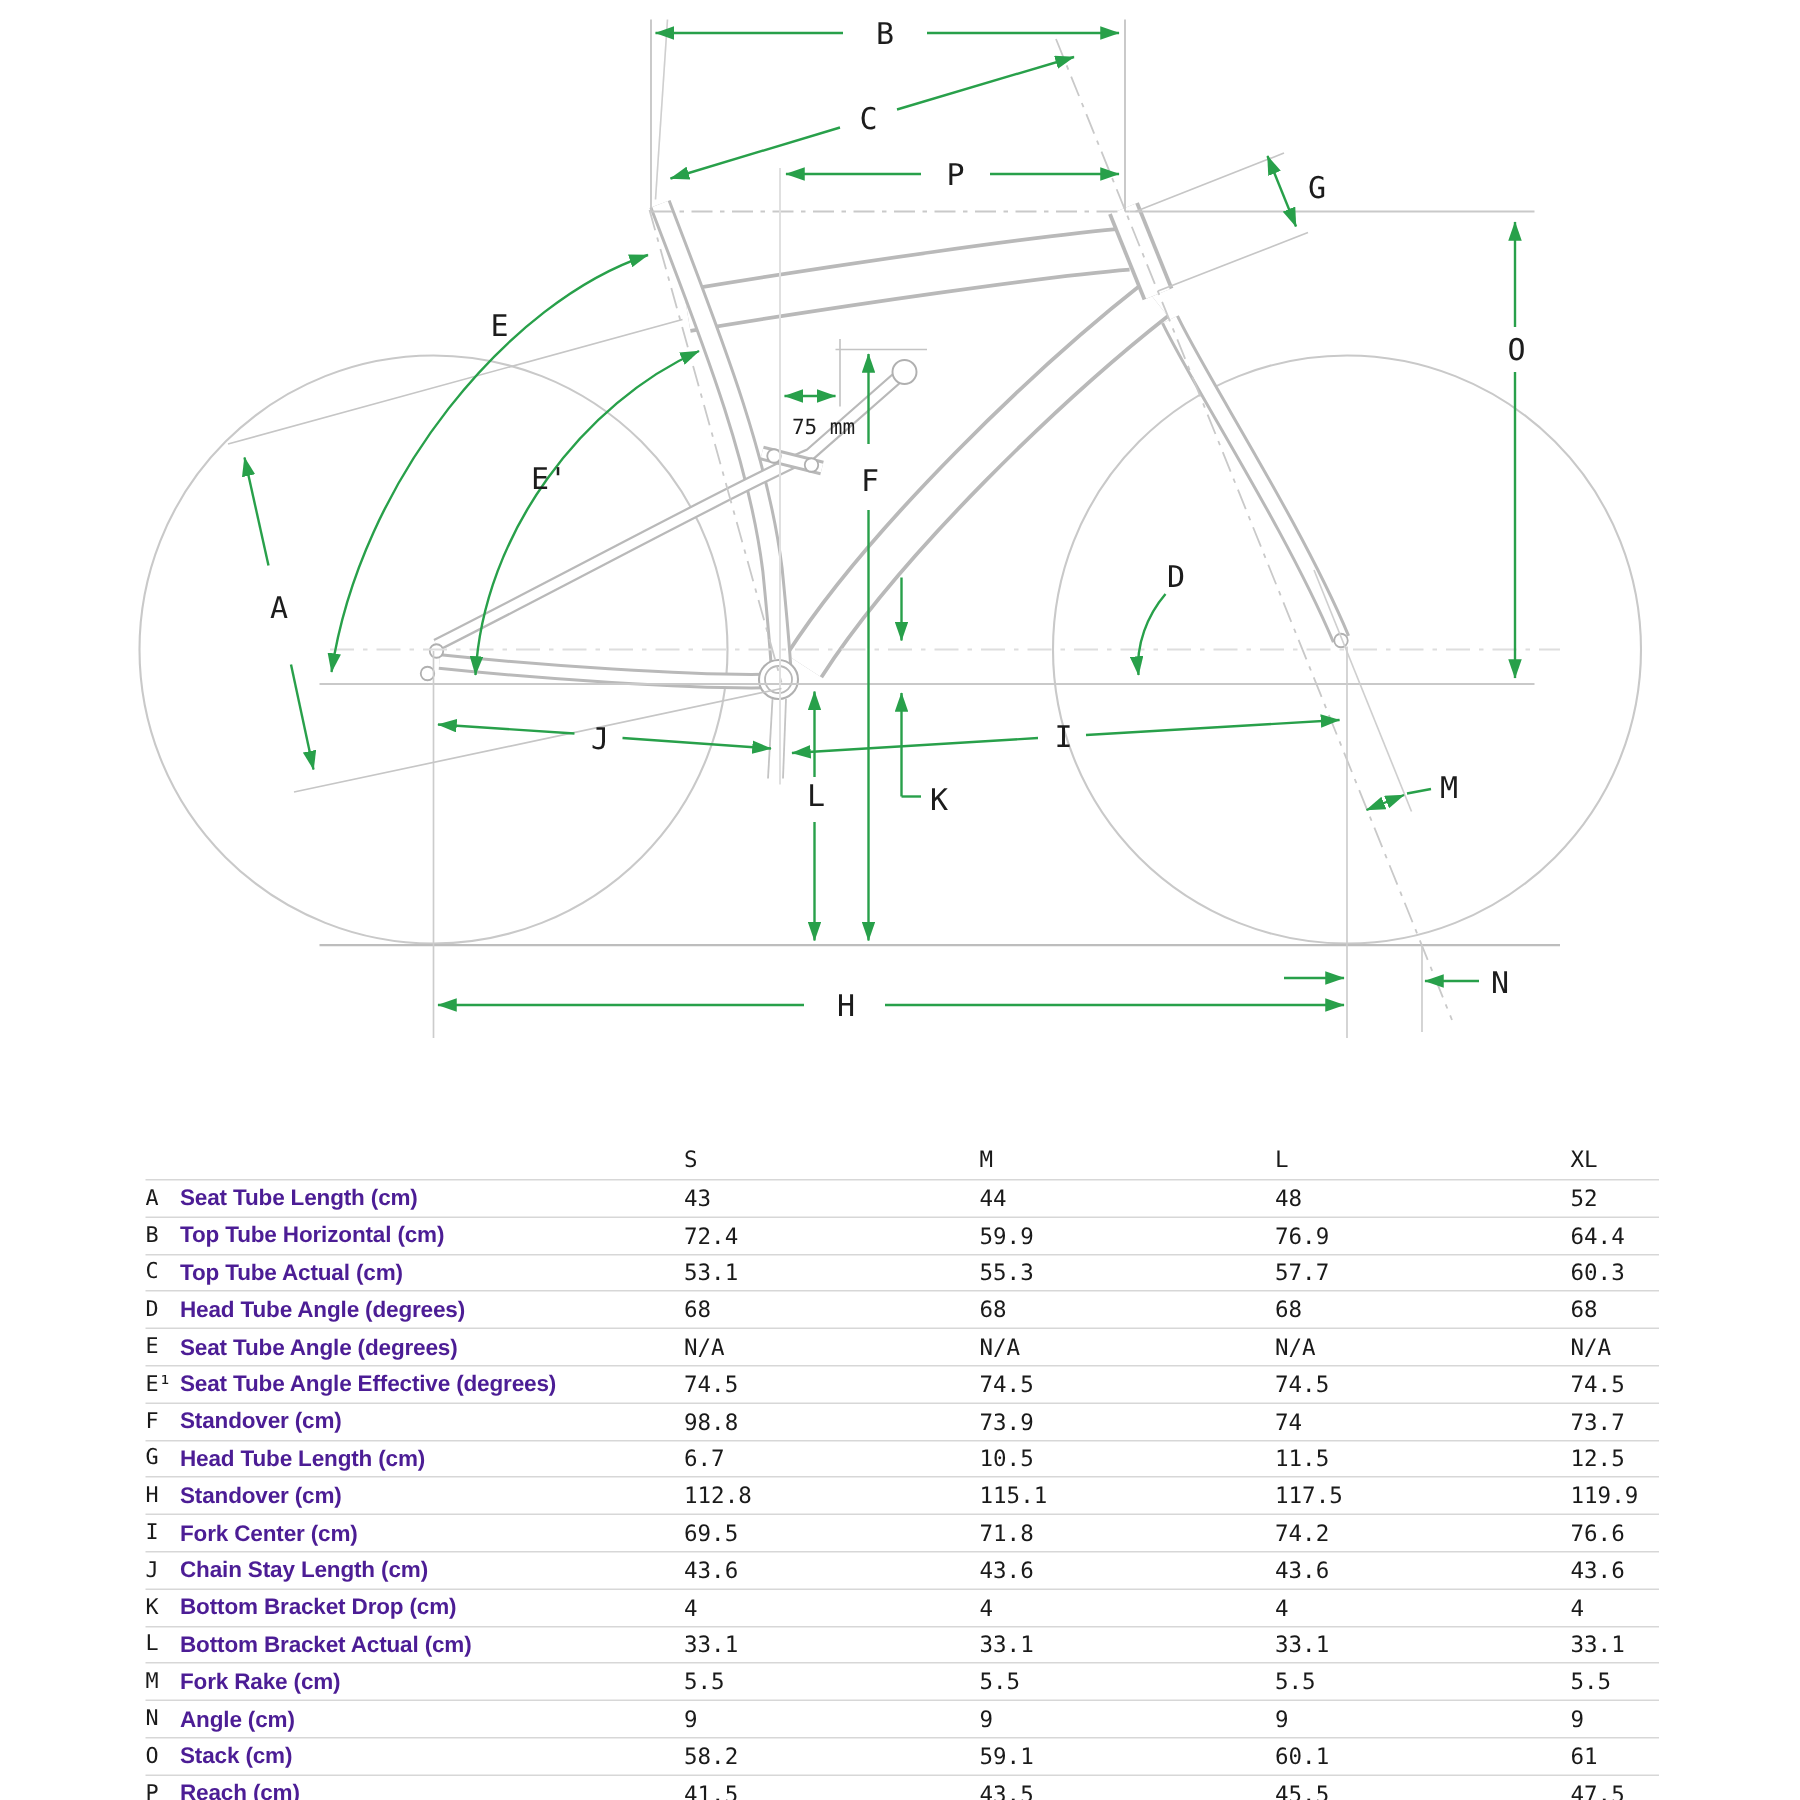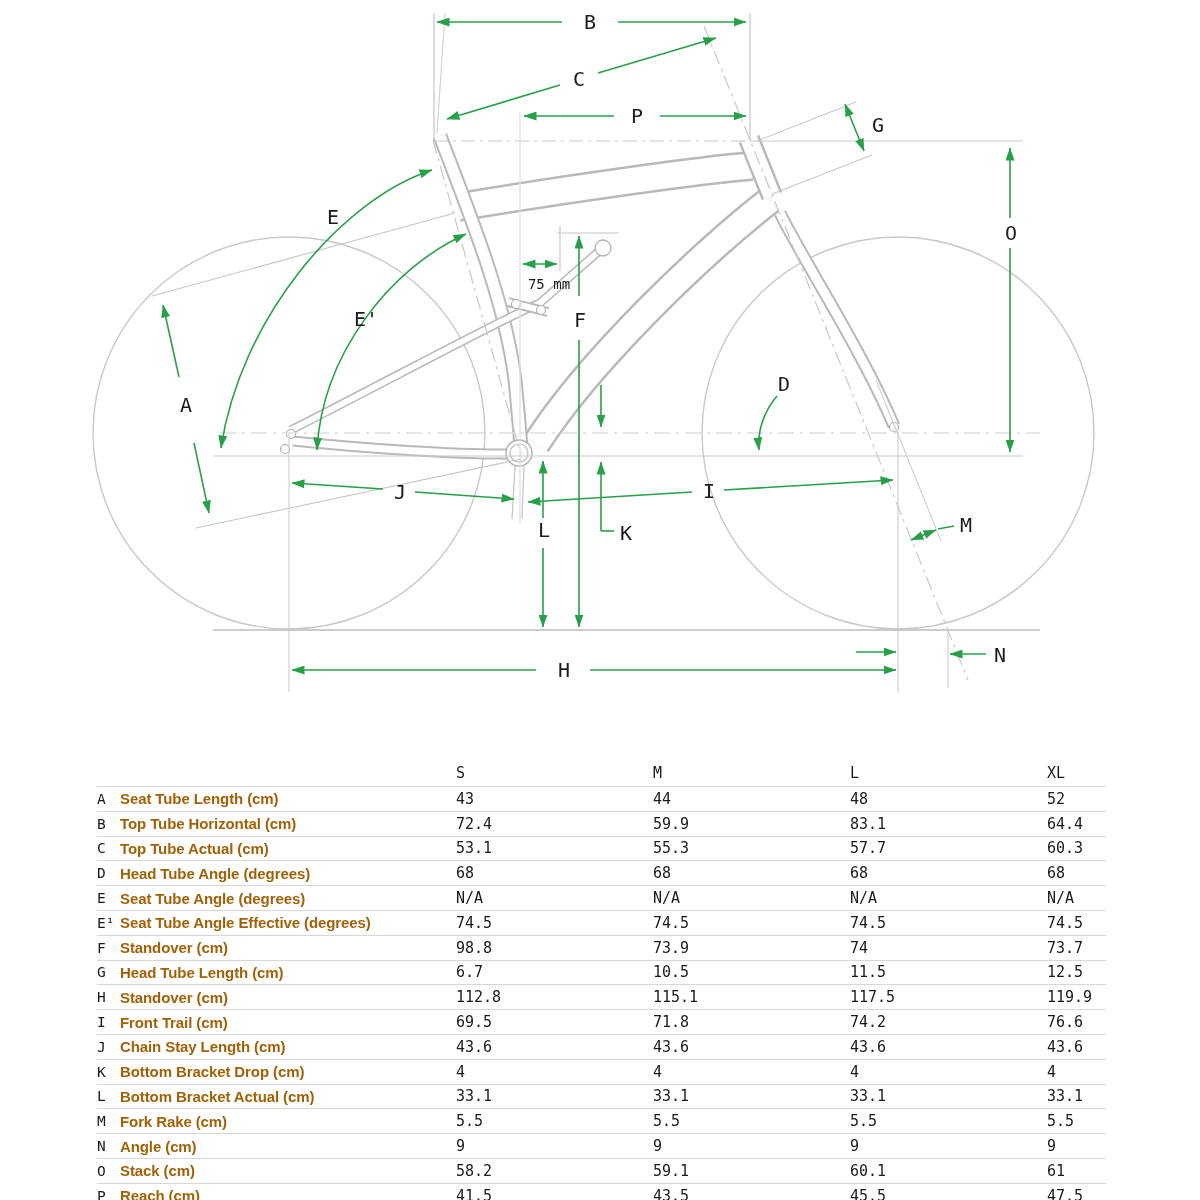--- a/index.html
+++ b/index.html
@@ -5,21 +5,21 @@
   html,body{margin:0;padding:0;background:#fff;}
   body{width:1200px;height:1200px;position:relative;font-family:"Liberation Sans",sans-serif;color:#191919;overflow:hidden;}
   .diagram-wrap{position:absolute;left:0;top:0;width:1200px;height:722px;}
   svg text{font-family:"DejaVu Sans Mono",monospace;fill:#1c1c1c;}
   .dim-label{font-size:20px;}
   .dim-label-small{font-size:14px;}
   .geo-table{position:absolute;left:97px;top:759px;width:1009px;border-bottom:1px solid #d9d9d9;}
   .g-row{display:grid;grid-template-columns:23px 336px 197px 197px 197px 1fr;align-items:center;height:23.8px;border-top:1px solid #d7d7d7;}
   .g-row.header{height:27px;border-top:none;}
   .c-letter{font-family:"DejaVu Sans Mono",monospace;font-size:14.5px;color:#1a1a1a;}
-  .c-name{font-weight:bold;font-size:15px;letter-spacing:-0.1px;color:#a16207;}
+  .c-name{font-weight:bold;font-size:15px;letter-spacing:-0.1px;color:#4c1d95;}
   .c-val,.c-head{font-family:"DejaVu Sans Mono",monospace;font-size:15px;color:#1a1a1a;}
 </style>
 </head>
 <body>
 
 <div class="diagram-wrap">
 <svg width="1200" height="722" viewBox="0 0 1200 722">
   <defs>
     <marker id="ah" markerUnits="userSpaceOnUse" markerWidth="13" markerHeight="9" refX="12.5" refY="4.5" orient="auto-start-reverse">
       <path d="M0,0 L13,4.5 L0,9 Z" fill="#28a04a"></path>
@@ -206,21 +206,21 @@
     <span class="c-val c-v1">44</span>
     <span class="c-val c-v2">48</span>
     <span class="c-val c-v3">52</span>
   </div>
 
   <div class="g-row">
     <span class="c-letter c-l">B</span>
     <span class="c-name c-n">Top Tube Horizontal (cm)</span>
     <span class="c-val c-v0">72.4</span>
     <span class="c-val c-v1">59.9</span>
-    <span class="c-val c-v2">83.1</span>
+    <span class="c-val c-v2">76.9</span>
     <span class="c-val c-v3">64.4</span>
   </div>
 
   <div class="g-row">
     <span class="c-letter c-l">C</span>
     <span class="c-name c-n">Top Tube Actual (cm)</span>
     <span class="c-val c-v0">53.1</span>
     <span class="c-val c-v1">55.3</span>
     <span class="c-val c-v2">57.7</span>
     <span class="c-val c-v3">60.3</span>
@@ -275,21 +275,21 @@
     <span class="c-letter c-l">H</span>
     <span class="c-name c-n">Standover (cm)</span>
     <span class="c-val c-v0">112.8</span>
     <span class="c-val c-v1">115.1</span>
     <span class="c-val c-v2">117.5</span>
     <span class="c-val c-v3">119.9</span>
   </div>
 
   <div class="g-row">
     <span class="c-letter c-l">I</span>
-    <span class="c-name c-n">Front Trail (cm)</span>
+    <span class="c-name c-n">Fork Center (cm)</span>
     <span class="c-val c-v0">69.5</span>
     <span class="c-val c-v1">71.8</span>
     <span class="c-val c-v2">74.2</span>
     <span class="c-val c-v3">76.6</span>
   </div>
 
   <div class="g-row">
     <span class="c-letter c-l">J</span>
     <span class="c-name c-n">Chain Stay Length (cm)</span>
     <span class="c-val c-v0">43.6</span>

